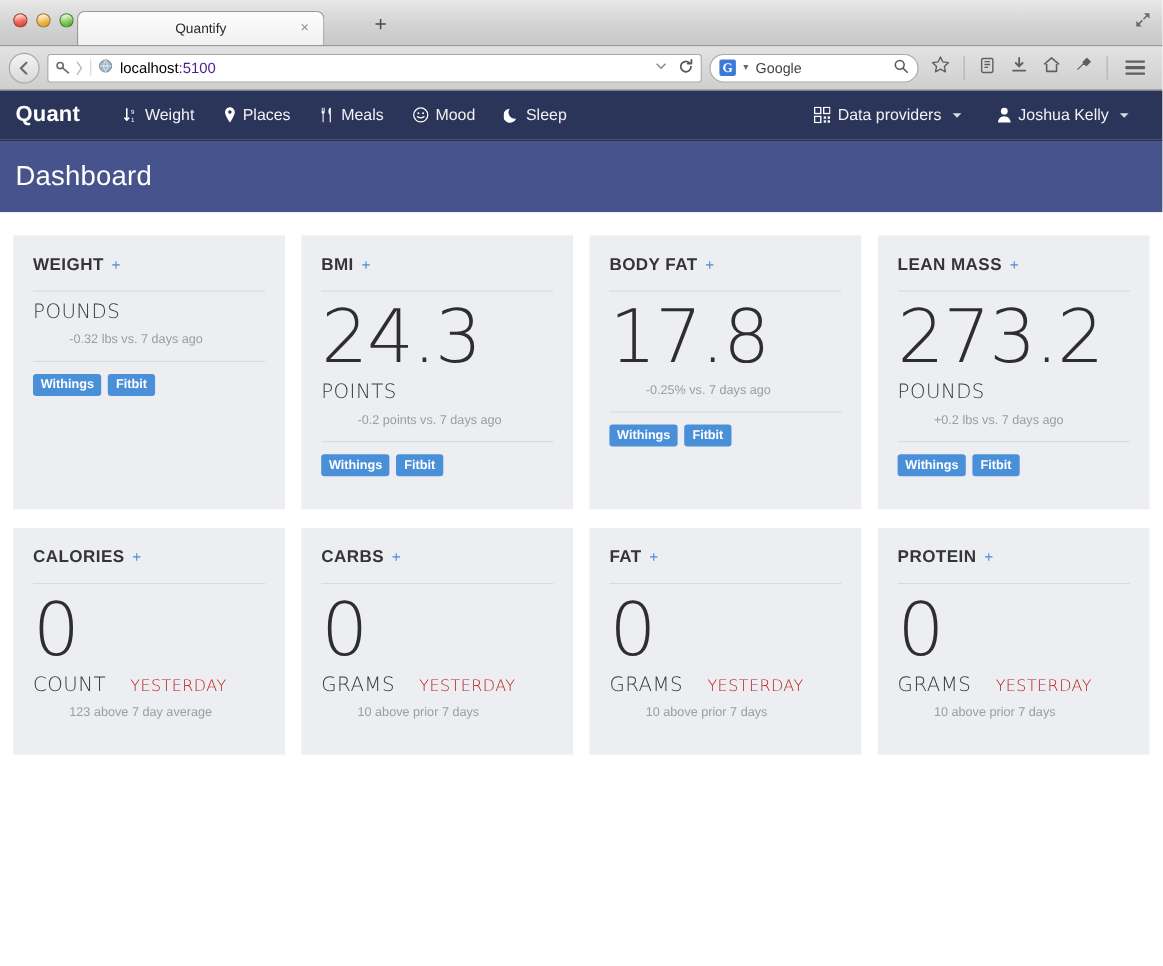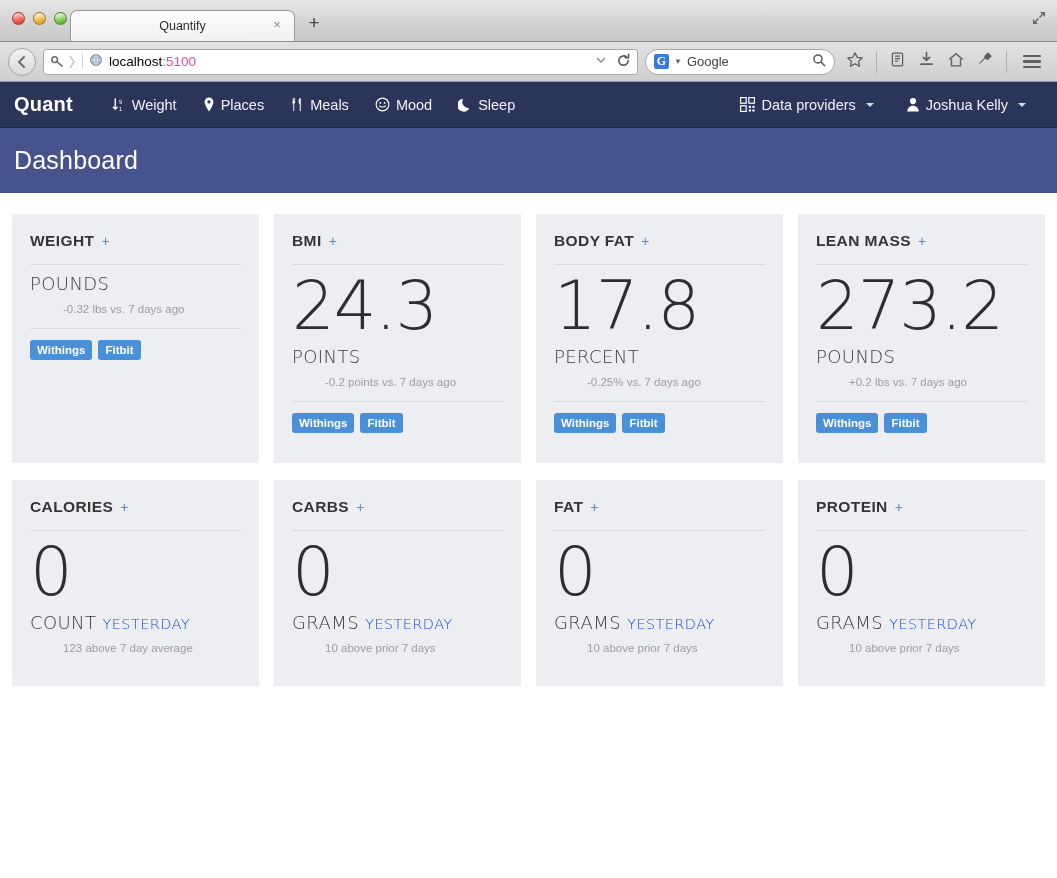--- a/index.html
+++ b/index.html
@@ -42,20 +42,21 @@
   }
   .light.red    { background: radial-gradient(circle at 35% 28%, #ff8d80, #e24b3d 70%); }
   .light.yellow { background: radial-gradient(circle at 35% 28%, #ffd98a, #e2a62a 70%); }
   .light.green  { background: radial-gradient(circle at 35% 28%, #b7ec8b, #5eb53a 70%); }
 
   .tabstrip {
     position: absolute;
     left: 70px; bottom: 0;
     display: flex;
     align-items: flex-start;
+    gap: 32px;
   }
   .tab {
     width: 225px; height: 31px;
     background: linear-gradient(to bottom, #fdfdfd, #f1f1f1);
     border: 1px solid #9a9a9a;
     border-bottom: none;
     border-radius: 7px 7px 0 0;
     display: flex;
     align-items: center;
     justify-content: center;
@@ -115,21 +116,21 @@
     min-width: 0;
   }
   .id-chip {
     display: flex; align-items: center;
     padding-right: 6px;
     border-right: 1px solid #d4d4d4;
     color: #5b5b5b;
   }
   .globe-ico { color: #7b7b7b; }
   .url-text { color: #000; white-space: nowrap; }
-  .url-text .port { color: #ec4899; }
+  .url-text .port { color: #4c1d95; }
   .url-right { margin-left: auto; display: flex; align-items: center; gap: 9px; color: #666; }
   .searchbar {
     width: 190px; height: 26px;
     background: #fff;
     border: 1px solid #a9a9a9;
     border-radius: 14px;
     display: flex; align-items: center;
     padding: 0 8px; gap: 5px;
     font-size: 13px; color: #555;
   }
@@ -233,21 +234,21 @@
     margin-top: 4px;
   }
   .card-unit {
     font-size: 18px;
     color: #3a3a3a;
     letter-spacing: 0.4px;
     margin-top: 6px;
     font-weight: 300;
     font-family: "DejaVu Sans", sans-serif;
   }
-  .card-unit .period { color: #1d4ed8; font-size: 14.5px; margin-left: 0; }
+  .card-unit .period { color: #b91c1c; font-size: 14.5px; margin-left: 16px; }
   .card-delta {
     font-size: 11.5px;
     color: #9a9da3;
     margin-top: 9px;
     margin-left: 33px;
   }
   .card-foot-rule { height: 1px; background: #d7d9de; margin: 13px 0 11px 0; }
   .badges { display: flex; gap: 6px; }
   .badge {
     background: #4a90d9;
@@ -509,21 +510,20 @@
           </div>
         </div>
 
         <div class="card tall">
           <div class="card-title">
             <span>BODY FAT</span>
             <span class="card-plus">+</span>
           </div>
           <div class="card-rule"></div>
           <div class="card-value">17.8</div>
-          <div class="card-unit">PERCENT</div>
           <div class="card-delta">-0.25% vs. 7 days ago</div>
           <div class="card-foot-rule"></div>
           <div class="badges">
             <span class="badge">Withings</span>
             <span class="badge">Fitbit</span>
           </div>
         </div>
 
         <div class="card tall">
           <div class="card-title">

